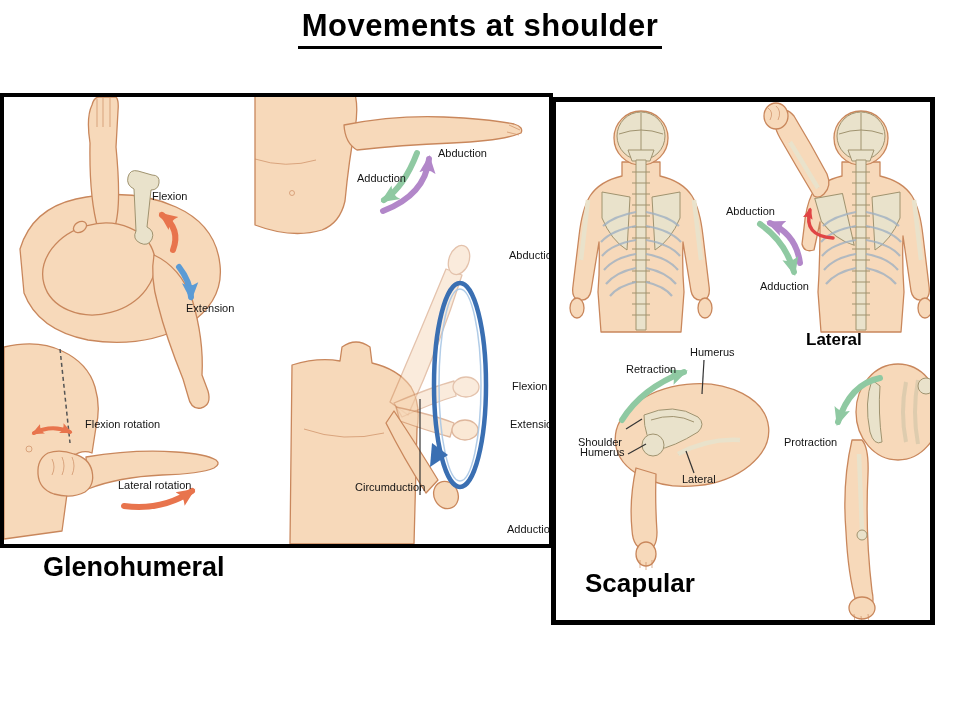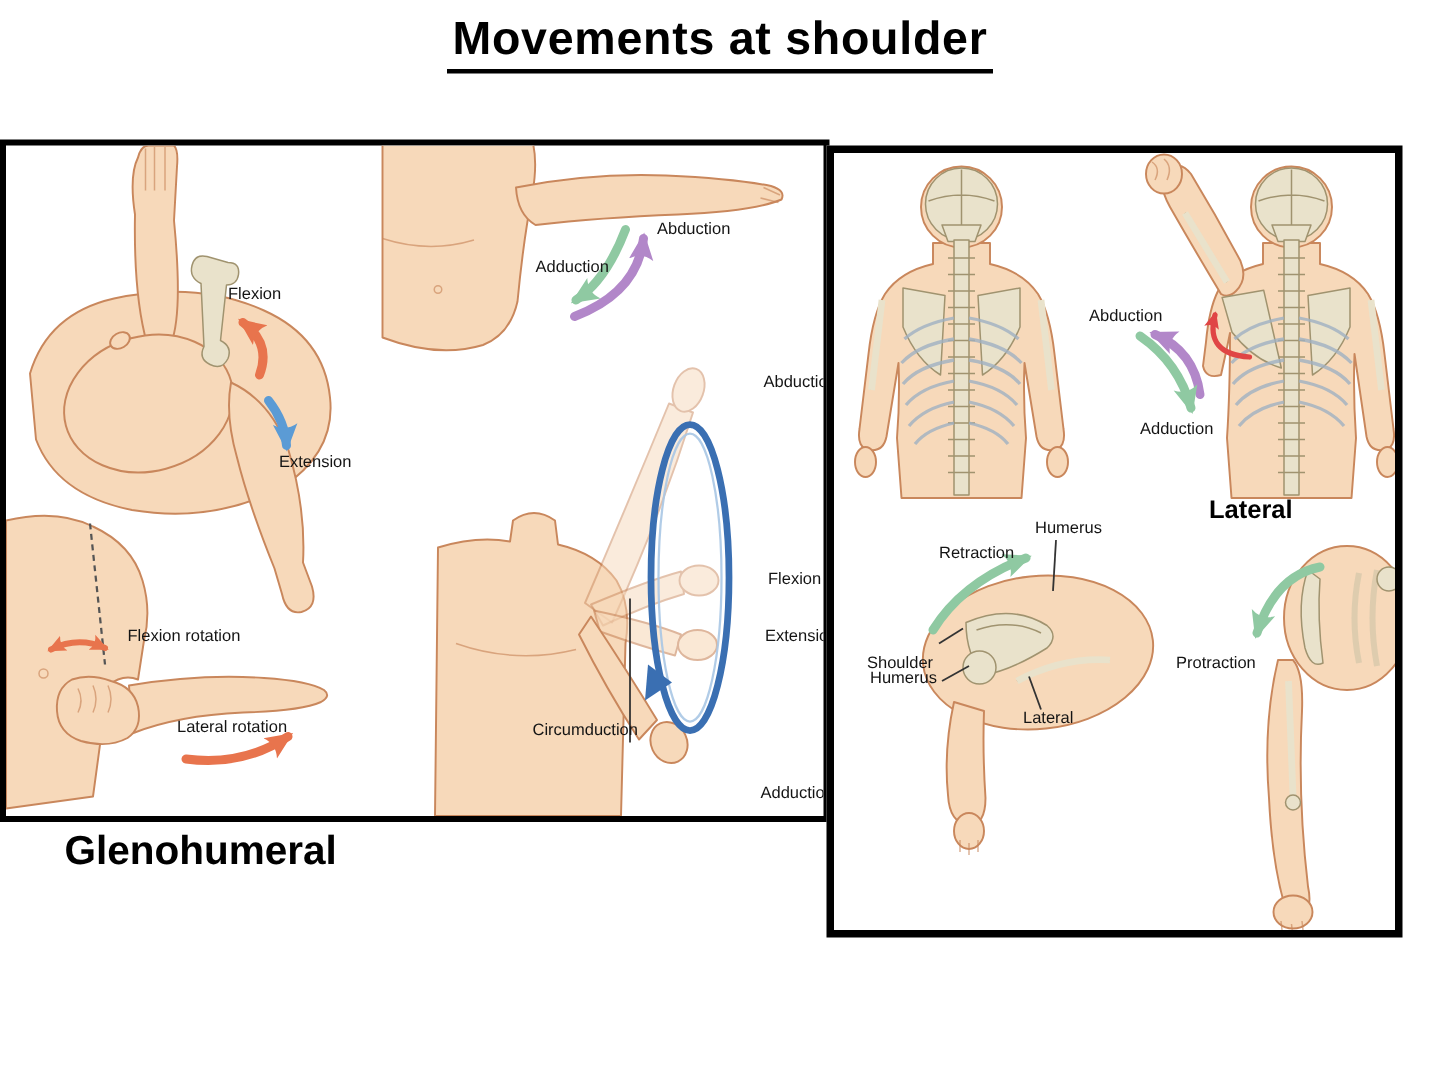--- a/index.html
+++ b/index.html
@@ -218,15 +218,16 @@
 
     <span class="lbl" style="left:170px;top:103px">Abduction</span>
     <span class="lbl" style="left:204px;top:178px">Adduction</span>
     <span class="lbl-lg" style="left:250px;top:228px">Lateral</span>
     <span class="lbl" style="left:70px;top:261px">Retraction</span>
     <span class="lbl" style="left:134px;top:244px">Humerus</span>
     <span class="lbl" style="left:22px;top:334px">Shoulder</span>
     <span class="lbl" style="left:24px;top:344px">Humerus</span>
     <span class="lbl" style="left:126px;top:371px">Lateral</span>
     <span class="lbl" style="left:228px;top:334px">Protraction</span>
+    <span class="caption" style="left:29px;top:466px;font-size:26px">Scapular</span>
   </div>
 
 </div>
 
 </body></html>

